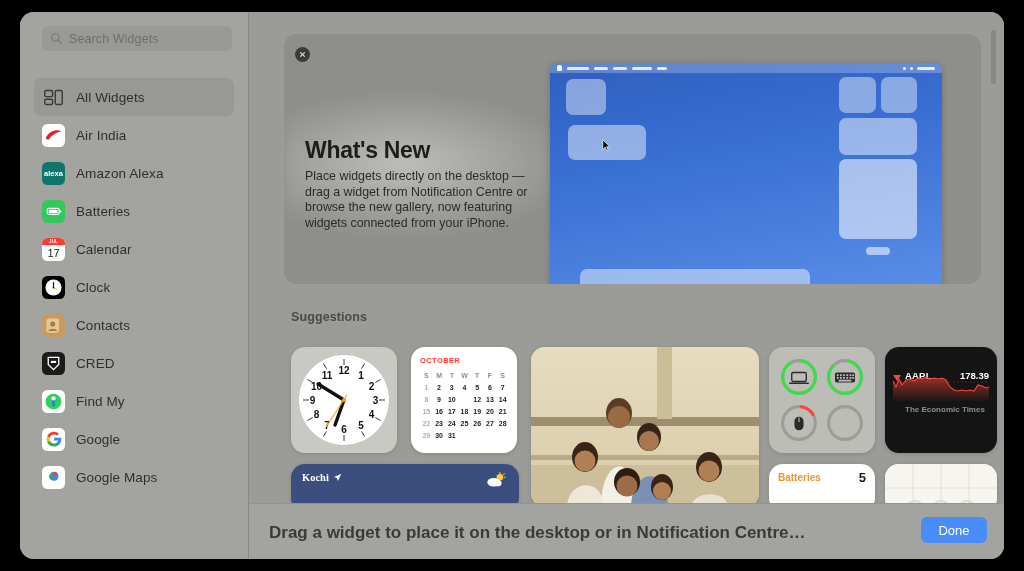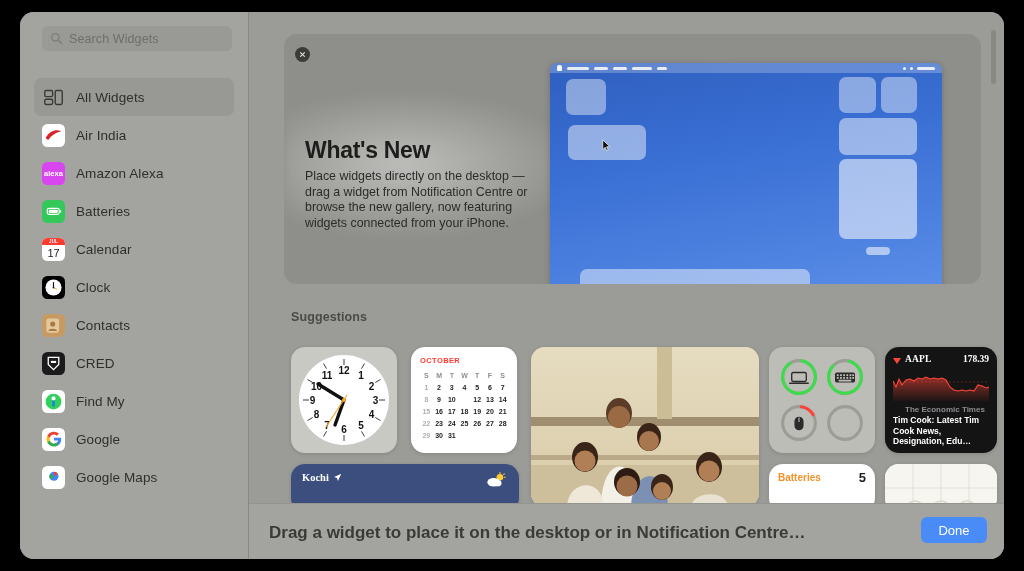--- a/index.html
+++ b/index.html
@@ -45,21 +45,21 @@
   }
   .side-item.selected { background: rgba(152,152,148,.95); }
   .side-label { font-size: 13.5px; color: #2f2f2d; letter-spacing: .1px; }
   .side-ico {
     width: 23px; height: 23px; flex: 0 0 auto; border-radius: 5.5px;
     display: flex; align-items: center; justify-content: center;
     font-size: 9px; font-weight: bold; overflow: hidden; position: relative;
   }
   .ico-allwidgets { background: none; border-radius: 0; }
   .ico-airindia { background: #fff; }
-  .ico-alexa { background: #d946ef; color: #fff; font-size: 7.5px; }
+  .ico-alexa { background: #0f766e; color: #fff; font-size: 7.5px; }
   .ico-batteries { background: #34c759; }
   .ico-calendar { background: #fff; flex-direction: column; }
   .cal-top { width: 100%; height: 7px; background: #ff3b30; color: #fff;
              font-size: 4.5px; display: flex; align-items: center; justify-content: center; letter-spacing: .2px; }
   .cal-num { flex: 1; display: flex; align-items: center; justify-content: center;
              font-size: 11px; color: #1c1c1e; font-weight: normal; }
   .ico-clock { background: #000; }
   .ico-contacts { background: #c79a62; }
   .ico-cred { background: #1b1b1b; }
   .ico-findmy { background: #fff; }
@@ -157,21 +157,21 @@
 
   
   .w-photo { left: 240px; top: 5px; width: 228px; height: 160px; background: #c9bda4; }
 
   
   .w-batt { left: 478px; top: 5px; width: 106px; height: 106px; background: #bdbdb8; }
   .ring { position: absolute; width: 40px; height: 40px; }
 
   
   .w-stock { left: 594px; top: 5px; width: 112px; height: 106px; background: #141414; }
-  .stock-head { display: flex; align-items: flex-end; padding: 7px 8px 0 8px; font-family: Liberation Serif, serif; }
+  .stock-head { display: flex; align-items: flex-end; padding: 23px 8px 0 8px; }
   .stock-tri { width: 0; height: 0; border-left: 4px solid transparent;
                border-right: 4px solid transparent; border-top: 6px solid #ff453a; margin-right: 4px; }
   .stock-sym { font-size: 9.5px; font-weight: bold; color: #fff; letter-spacing: .2px; }
   .stock-val { margin-left: auto; font-size: 9.5px; font-weight: bold; color: #fff; }
   .stock-chart { position: absolute; left: 8px; top: 26px; width: 96px; height: 28px; }
   .stock-src { position: absolute; left: 20px; top: 58px; font-size: 8px;
                font-weight: bold; color: #8e8e93; }
   .stock-head2 { position: absolute; left: 8px; top: 68px; width: 100px;
                  font-size: 8.5px; font-weight: bold; color: #fff; line-height: 10.5px; }
 
@@ -557,21 +557,20 @@
               <linearGradient id="sg" x1="0" y1="0" x2="0" y2="1">
                 <stop offset="0%" stop-color="#ff453a" stop-opacity=".55"></stop>
                 <stop offset="100%" stop-color="#ff453a" stop-opacity=".04"></stop>
               </linearGradient>
             </defs>
             <line x1="0" y1="9" x2="96" y2="9" stroke="#ff453a" stroke-width=".5" stroke-dasharray="2 2" opacity=".6"></line>
             <path d="M0 8 L3 14 L6 6 L9 12 L13 7 L17 6 L21 8 L25 5 L29 6 L33 4 L37 6 L41 5 L45 6 L49 5 L53 7 L57 14 L61 17 L65 18 L69 17 L73 18 L77 17 L81 18 L85 12 L89 13 L93 15 L96 14 L96 28 L0 28 Z" fill="url(#sg)"></path>
             <path d="M0 8 L3 14 L6 6 L9 12 L13 7 L17 6 L21 8 L25 5 L29 6 L33 4 L37 6 L41 5 L45 6 L49 5 L53 7 L57 14 L61 17 L65 18 L69 17 L73 18 L77 17 L81 18 L85 12 L89 13 L93 15 L96 14" fill="none" stroke="#ff453a" stroke-width="1.1"></path>
           </svg>
           <div class="stock-src">The Economic Times</div>
-          <div class="stock-head2">Tim Cook: Latest Tim Cook News, Designation, Edu…</div>
         </div>
 
         <div class="w w-weather">
           <span class="wea-city">
             <span>Kochi</span>
             <svg width="9" height="9" viewBox="0 0 12 12">
               <path d="M11 1 L1.5 5.4 L5.2 6.8 L6.6 10.5 Z" fill="#fff"></path>
             </svg>
           </span>
           <svg class="wea-ico" viewBox="0 0 28 20">

